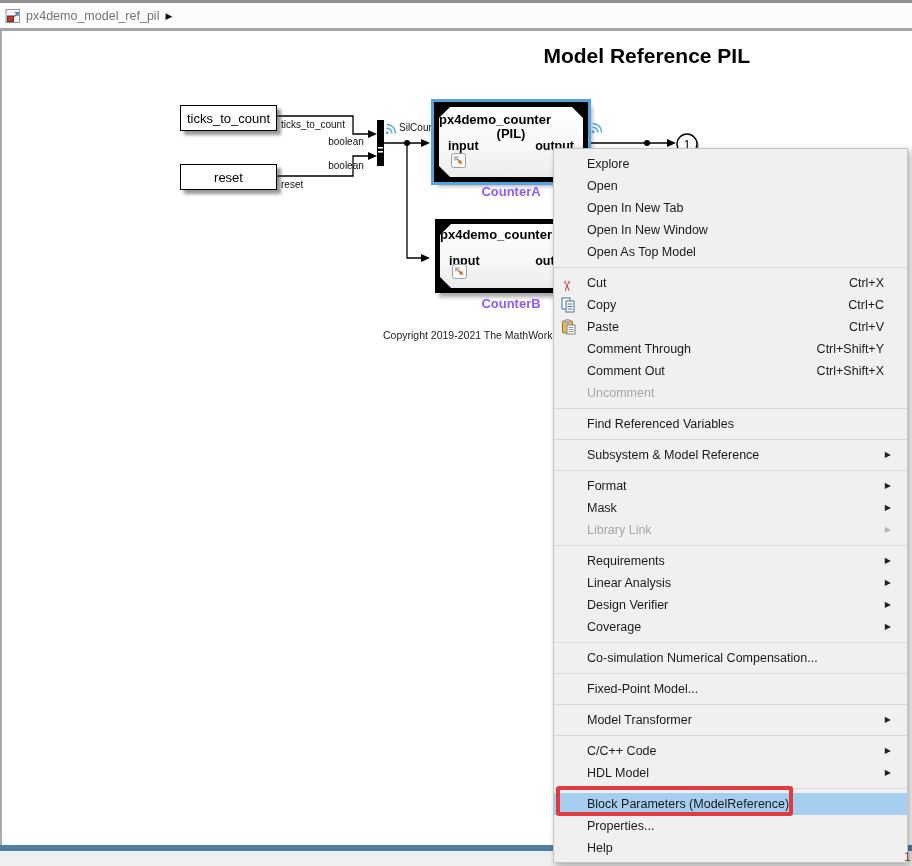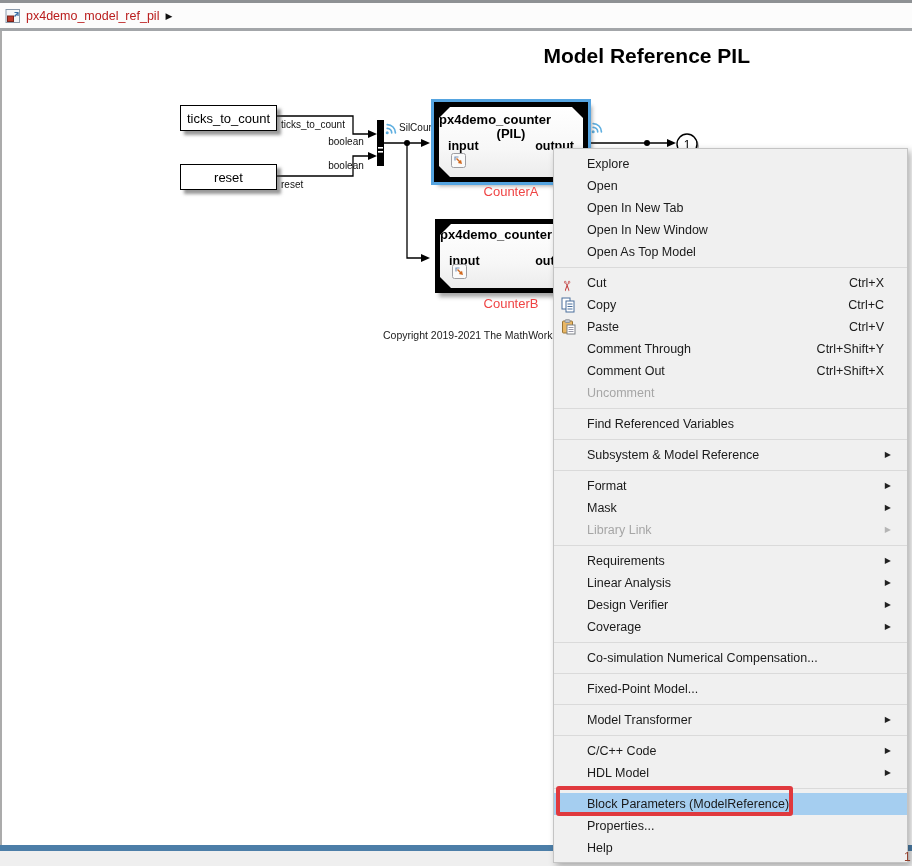--- a/index.html
+++ b/index.html
@@ -4,21 +4,21 @@
 <style>
   *{box-sizing:border-box;margin:0;padding:0}
   body{width:912px;height:866px;overflow:hidden}
   #root{position:relative;width:912px;height:866px;background:#fff;
         font-family:"Liberation Sans",sans-serif;overflow:hidden}
 
   
   .tabbar{position:absolute;left:0;top:0;width:912px;height:31px;background:#FCFCFC;
           border-top:3px solid #8E9194;border-bottom:3px solid #A3A6A9;
           display:flex;align-items:center;padding-left:5px;z-index:3}
-  .tab-label{font-size:12.5px;color:#b91c1c;margin-left:5px}
+  .tab-label{font-size:12.5px;color:#737373;margin-left:5px}
   .tab-arrow{font-size:9px;color:#111;margin-left:6px}
   .canvas-border-left{position:absolute;left:0;top:31px;width:2px;height:814px;background:#ABABAB;z-index:3}
   .bottom-blue{position:absolute;left:0;top:845px;width:912px;height:6px;background:#4C7EA8;z-index:2}
   .statusbar{position:absolute;left:0;top:851px;width:912px;height:15px;background:#EFEFEF;z-index:2}
   .status-frag{position:absolute;left:904px;top:850px;font-size:12px;color:#93402C;z-index:11}
 
   
   .dg-title{position:absolute;left:250px;top:44px;width:500px;text-align:right;
             font-size:21px;font-weight:bold;color:#000;z-index:2}
   .port-block{position:absolute;background:#fff;border:1px solid #000;
@@ -30,21 +30,21 @@
   .model-block{position:absolute;background:#000;box-shadow:4px 4px 4px rgba(60,60,60,.45);z-index:2}
   .model-block.selected{box-shadow:0 0 0 3px #55A4E0,4px 4px 4px rgba(60,60,60,.45)}
   .model-inner{position:absolute;left:5px;top:5px;right:5px;bottom:5px;
                background:linear-gradient(180deg,#fff 0%,#F7F7F7 60%,#ECECEC 100%);
                clip-path:polygon(11px 0,calc(100% - 11px) 0,100% 11px,100% calc(100% - 11px),
                                  calc(100% - 11px) 100%,11px 100%,0 calc(100% - 11px),0 11px)}
   .mb-title{position:absolute;left:0;right:0;text-align:left;font-weight:bold;font-size:13px;color:#000}
   .mb-sub{position:absolute;left:0;right:0;text-align:center;font-weight:bold;font-size:13px;color:#000}
   .mb-port{position:absolute;font-weight:bold;font-size:12.5px;color:#000}
   .mb-badge{position:absolute;left:12px;bottom:9px;width:15px;height:15px}
-  .block-name{position:absolute;text-align:center;font-weight:normal;font-size:13px;color:#ef4444;z-index:2}
+  .block-name{position:absolute;text-align:center;font-weight:bold;font-size:13px;color:#8b5cf6;z-index:2}
   .copyright{position:absolute;left:383px;top:329px;font-size:10.5px;color:#222;z-index:2;white-space:nowrap}
   #wires{position:absolute;left:0;top:0;width:912px;height:866px;z-index:1}
   .wifi{position:absolute;width:16px;height:16px;z-index:2}
 
   
   .context-menu{position:absolute;left:553px;top:148px;width:355px;background:#F0F0F0;
                 border:1px solid #C4C4C4;box-shadow:3px 3px 7px rgba(0,0,0,.30);
                 padding:4px 0 3px 0;z-index:10;font-size:12.5px;color:#1A1A1A}
   .menu-item{position:relative;height:22px;line-height:22px;white-space:nowrap}
   .menu-item.highlighted{background:#A5CEF0}

